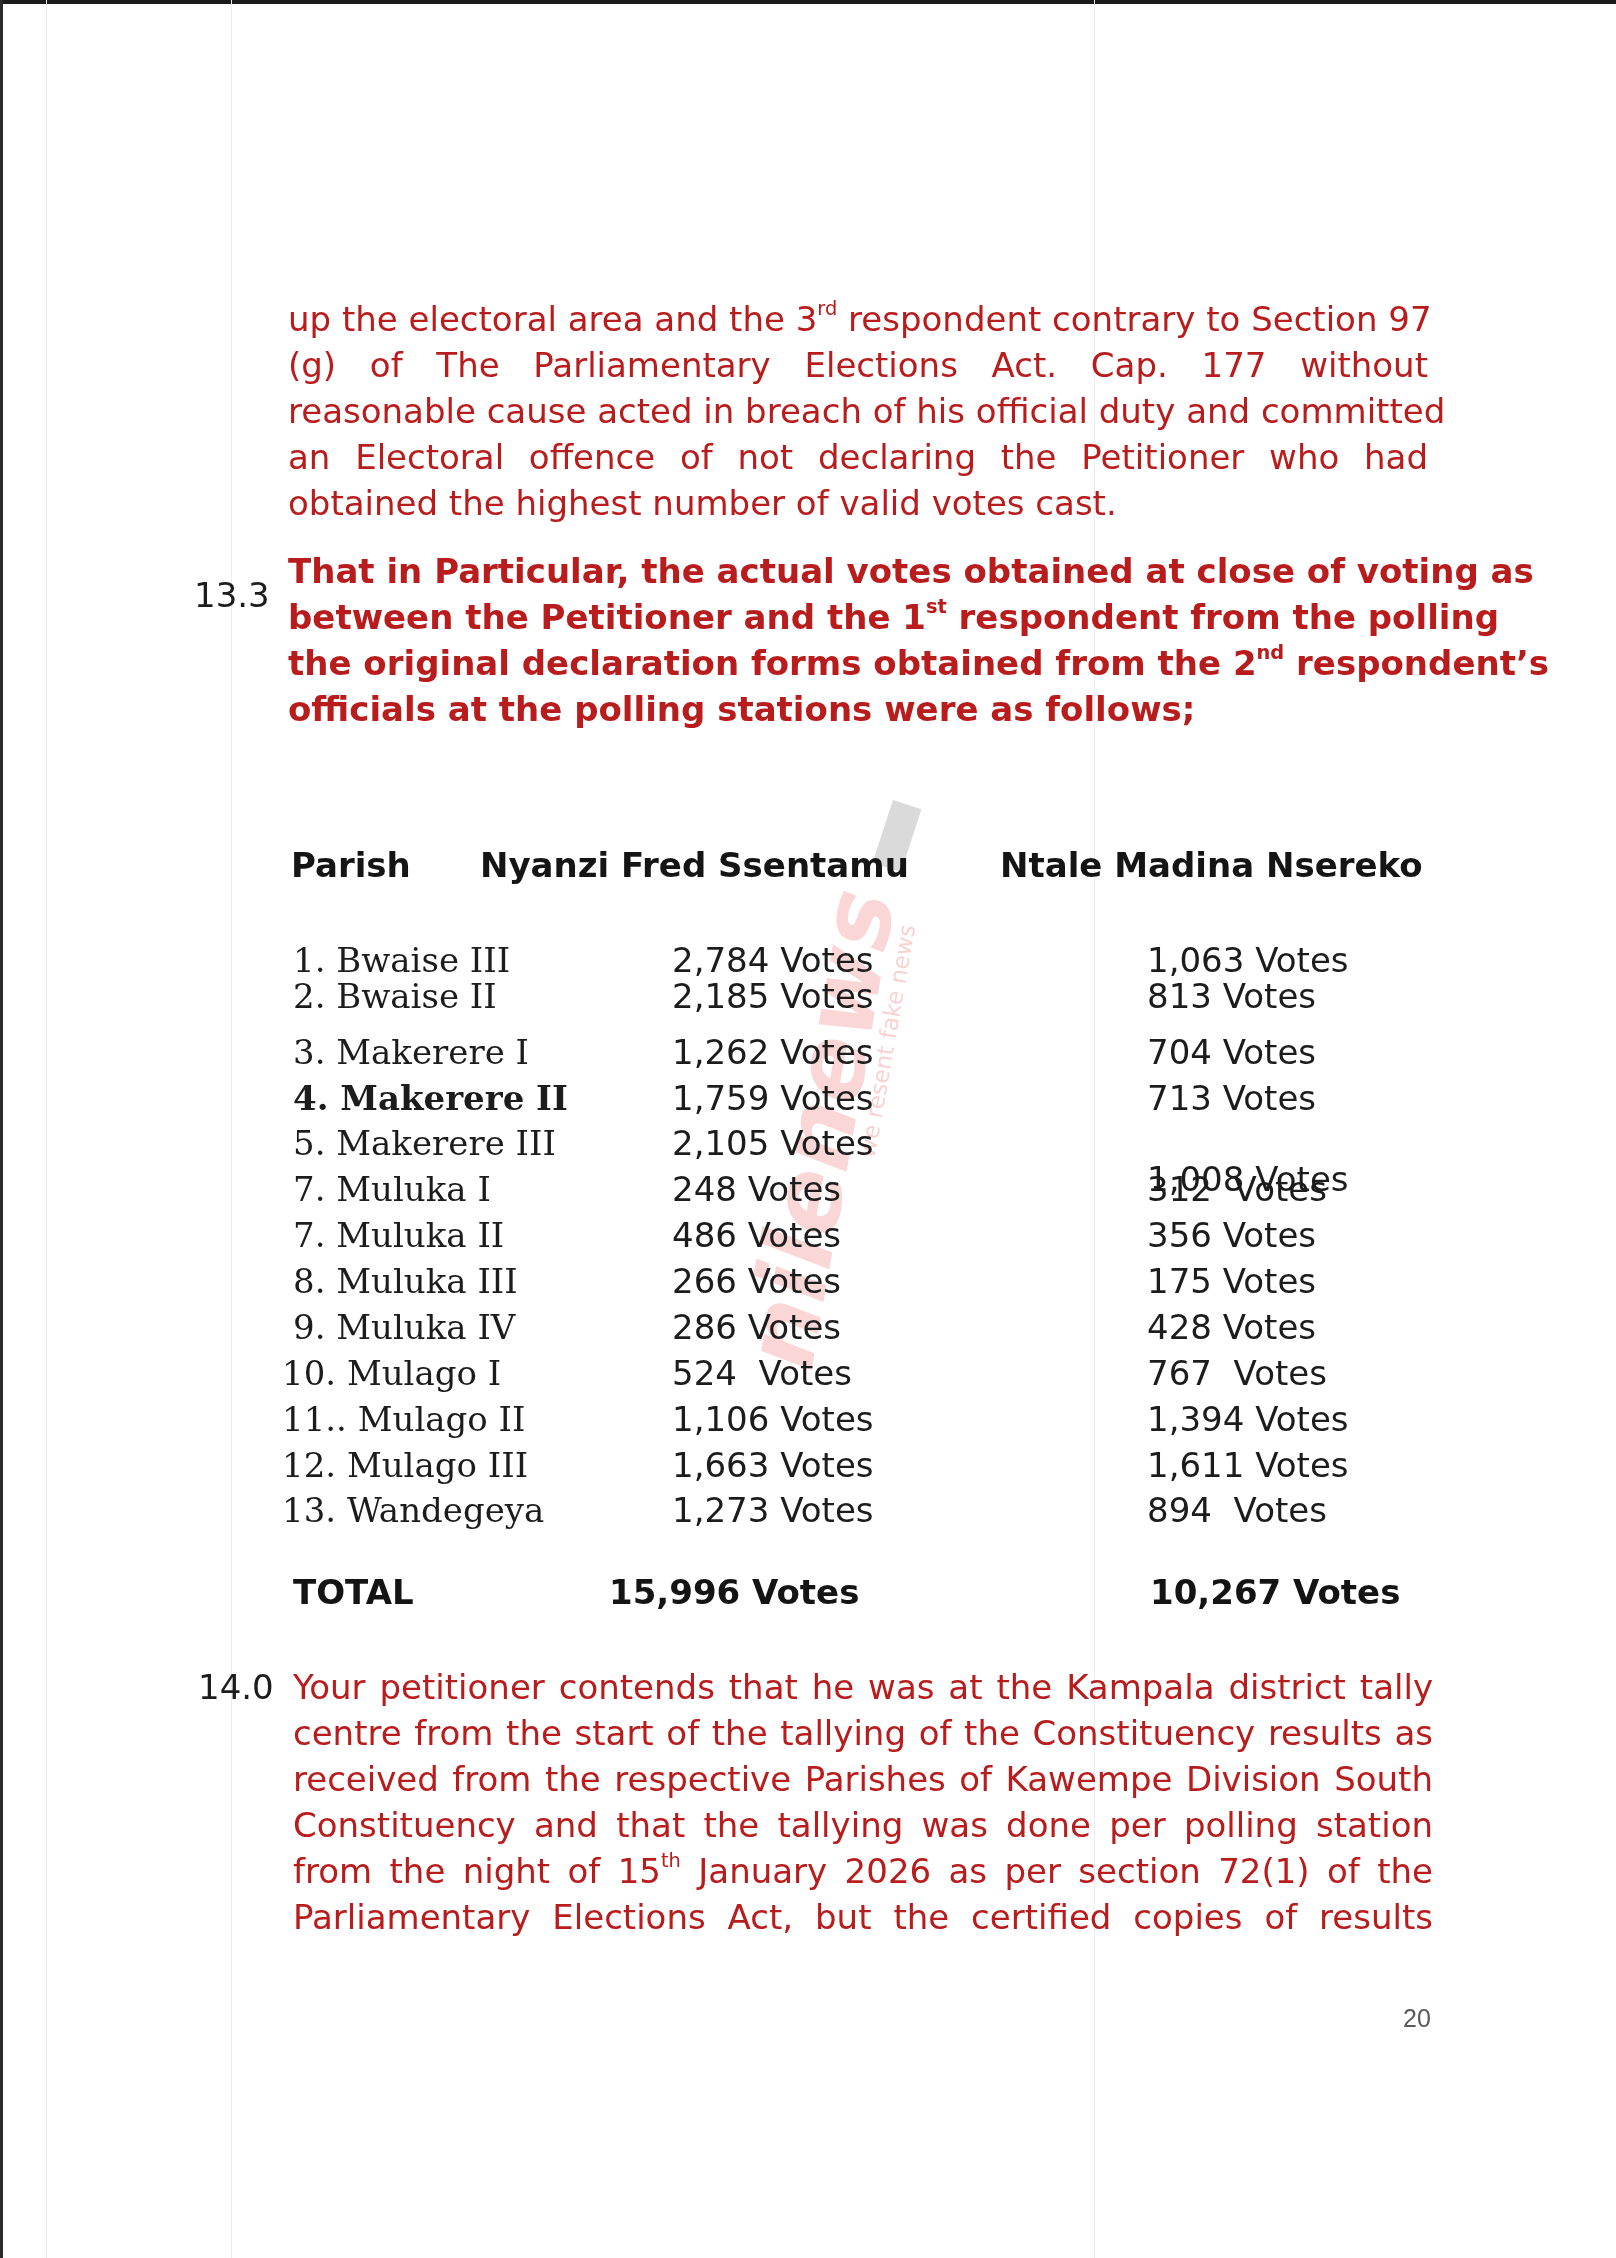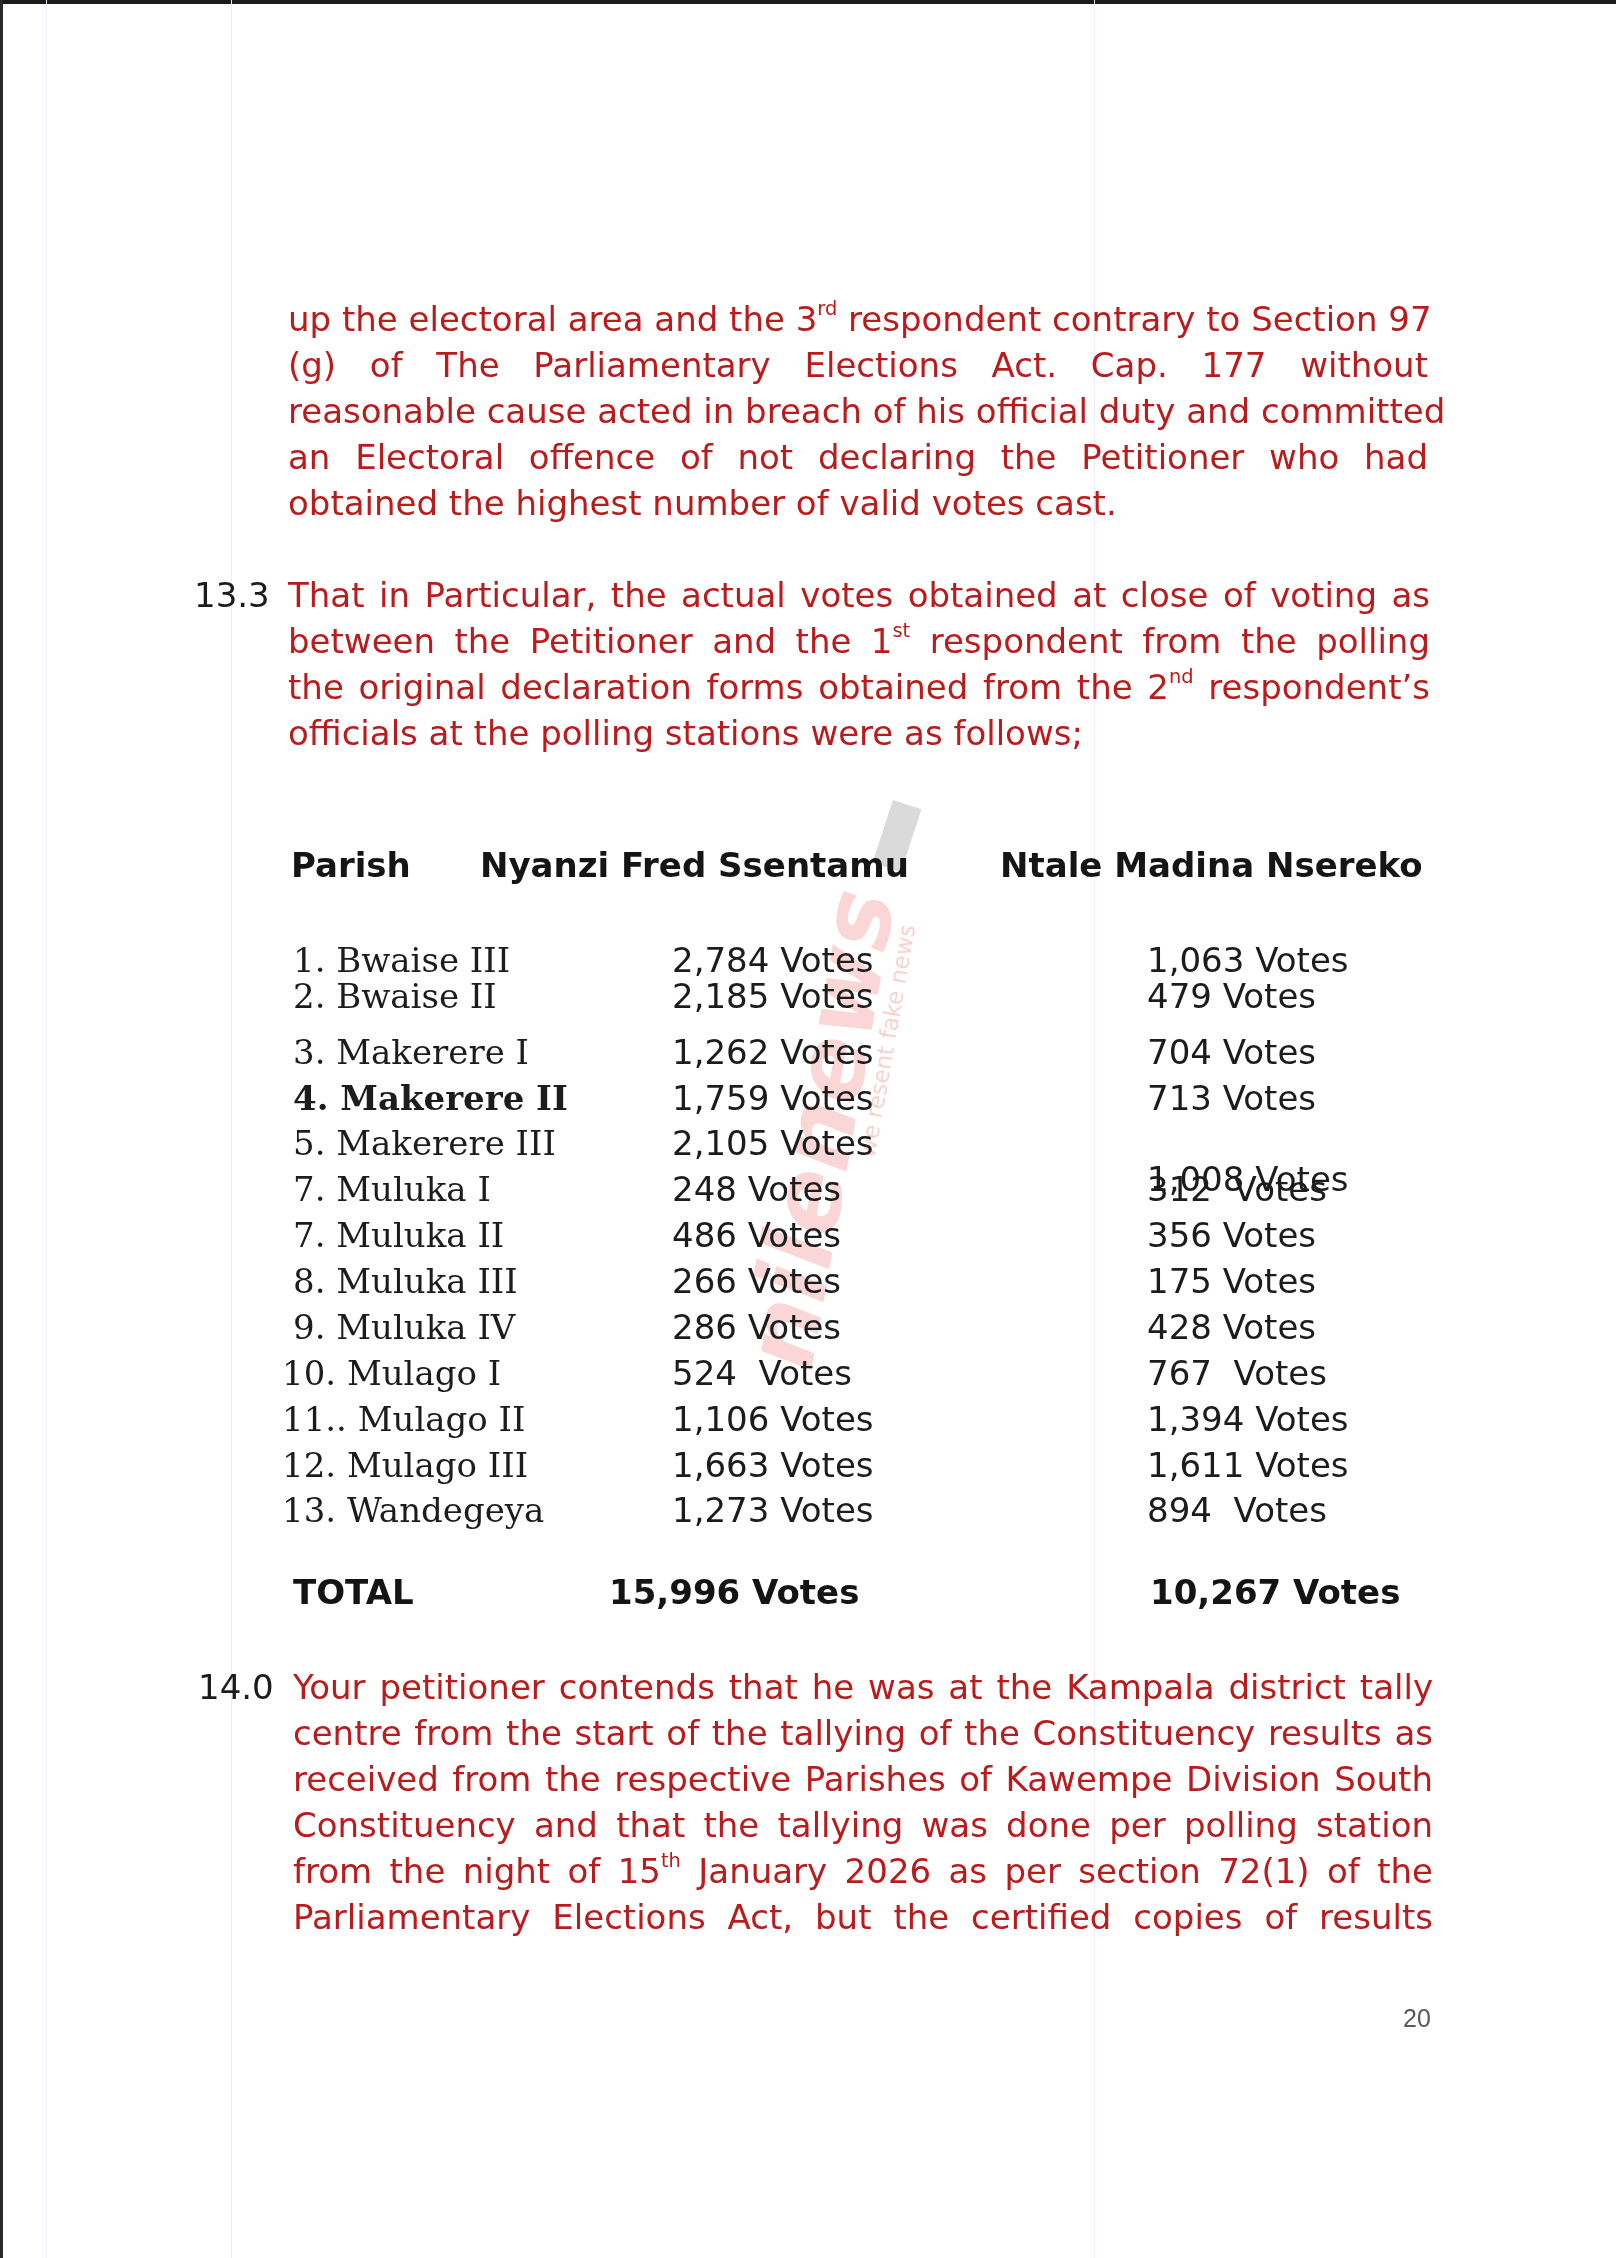--- a/index.html
+++ b/index.html
@@ -133,40 +133,40 @@
 
 <div class="para" style="left:288px; top:296px; width:1140px;">
   <span class="line"><span>up the electoral area and the 3</span><sup>rd</sup><span> respondent contrary to Section 97</span></span>
   <span class="line">(g) of The Parliamentary Elections Act. Cap. 177 without</span>
   <span class="line">reasonable cause acted in breach of his official duty and committed</span>
   <span class="line">an Electoral offence of not declaring the Petitioner who had</span>
   <span class="line last">obtained the highest number of valid votes cast.</span>
 </div>
 
 <div class="num" style="left:194px; top:572px;">13.3</div>
-<div class="para" style="left:288px; top:572px; width:1142px;">
+<div class="para" style="left:288px; top:548px; width:1142px;font-weight:bold;">
   <span class="line">That in Particular, the actual votes obtained at close of voting as</span>
   <span class="line"><span>between the Petitioner and the 1</span><sup>st</sup><span> respondent from the polling</span></span>
   <span class="line"><span>the original declaration forms obtained from the 2</span><sup>nd</sup><span> respondent’s</span></span>
   <span class="line last">officials at the polling stations were as follows;</span>
 </div>
 
 <div class="tbl-head" style="left:291px;">Parish</div>
 <div class="tbl-head" style="left:480px;">Nyanzi Fred Ssentamu</div>
 <div class="tbl-head" style="left:1000px;">Ntale Madina Nsereko</div>
 
 <div class="row" style="top:937px;">
   <span class="parish" style="left:293px;">1. Bwaise III</span>
   <span class="v1" style="left:672px;">2,784 Votes</span>
   <span class="v2" style="left:1147px;">1,063 Votes</span>
 </div>
 <div class="row" style="top:973px;text-align:right;">
   <span class="parish" style="left:293px;">2. Bwaise II</span>
   <span class="v1" style="left:672px;">2,185 Votes</span>
-  <span class="v2" style="left:1147px;">479 Votes</span>
+  <span class="v2" style="left:1147px;">813 Votes</span>
 </div>
 <div class="row" style="top:1029px;">
   <span class="parish" style="left:293px;">3. Makerere I</span>
   <span class="v1" style="left:672px;">1,262 Votes</span>
   <span class="v2" style="left:1147px;">704 Votes</span>
 </div>
 <div class="row" style="top:1075px;">
   <span class="parish" style="left:293px;font-weight:bold;">4. Makerere II</span>
   <span class="v1" style="left:672px;">1,759 Votes</span>
   <span class="v2" style="left:1147px;">713 Votes</span>

